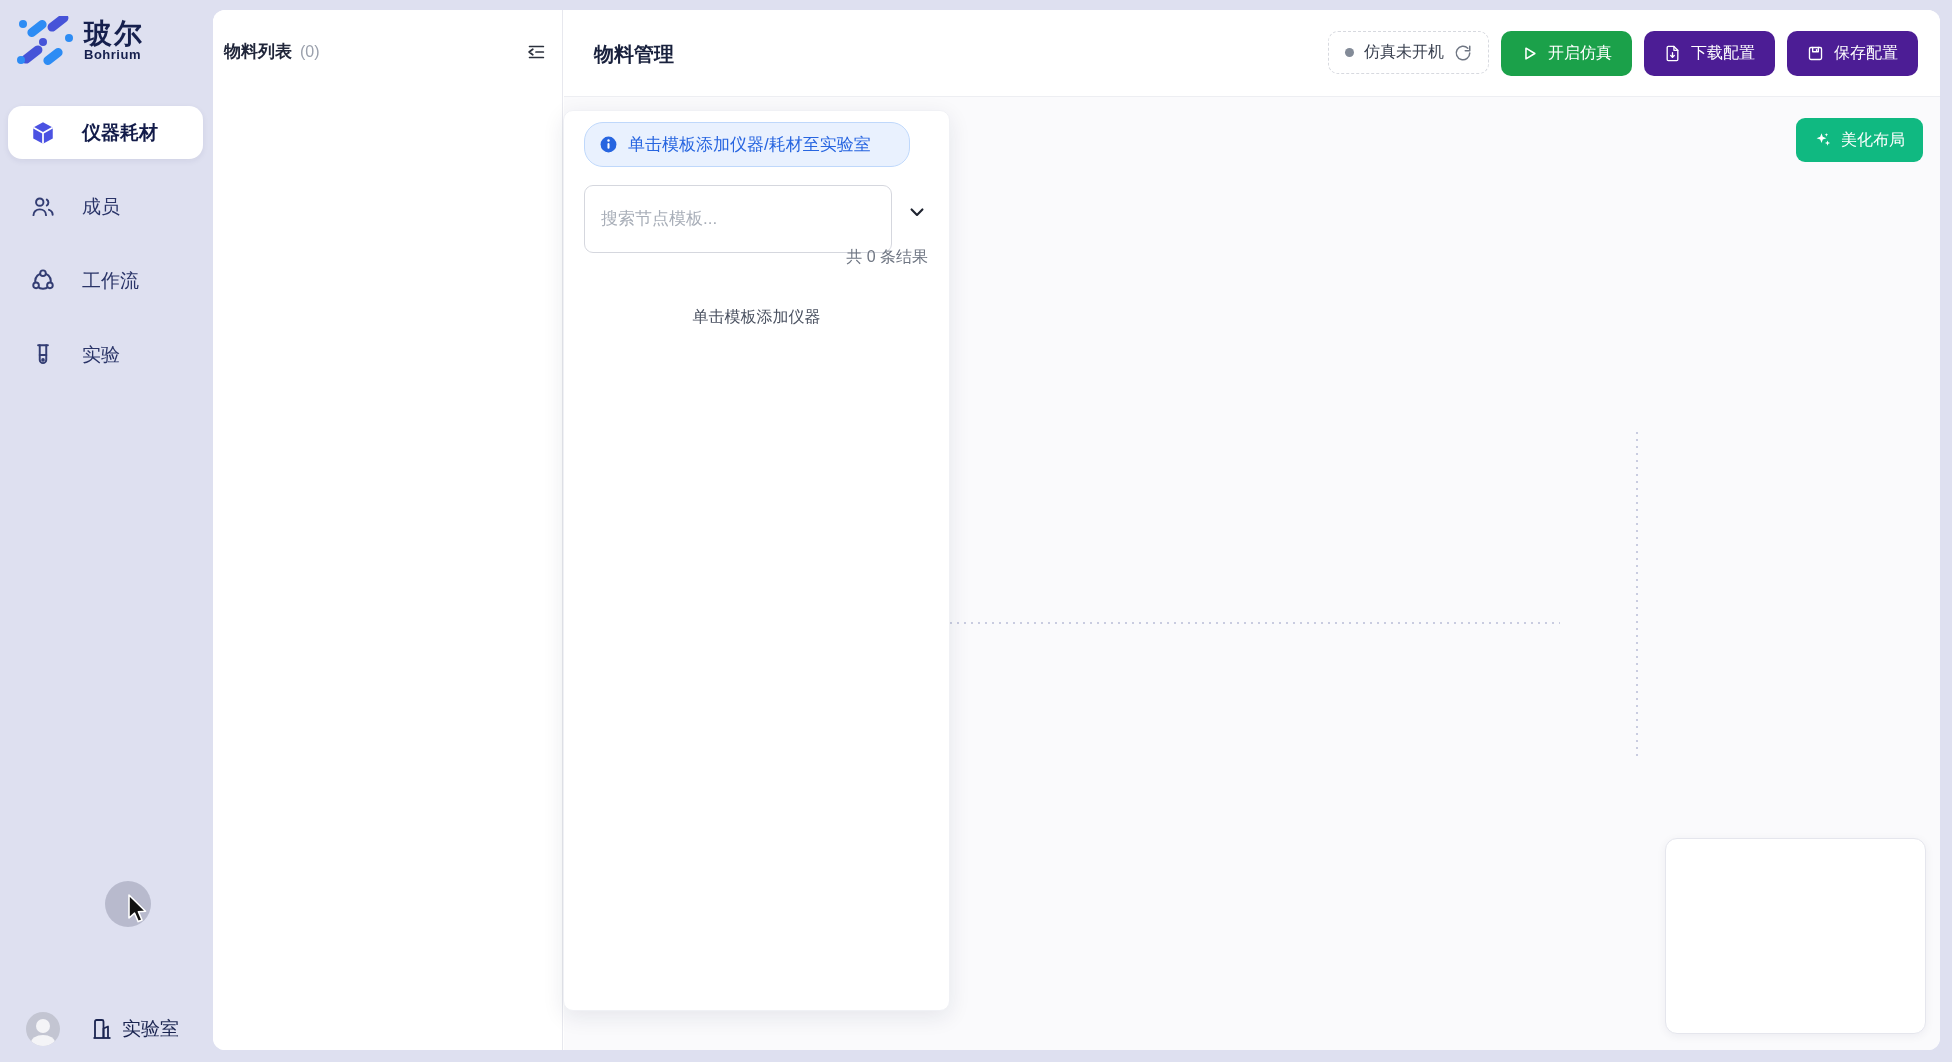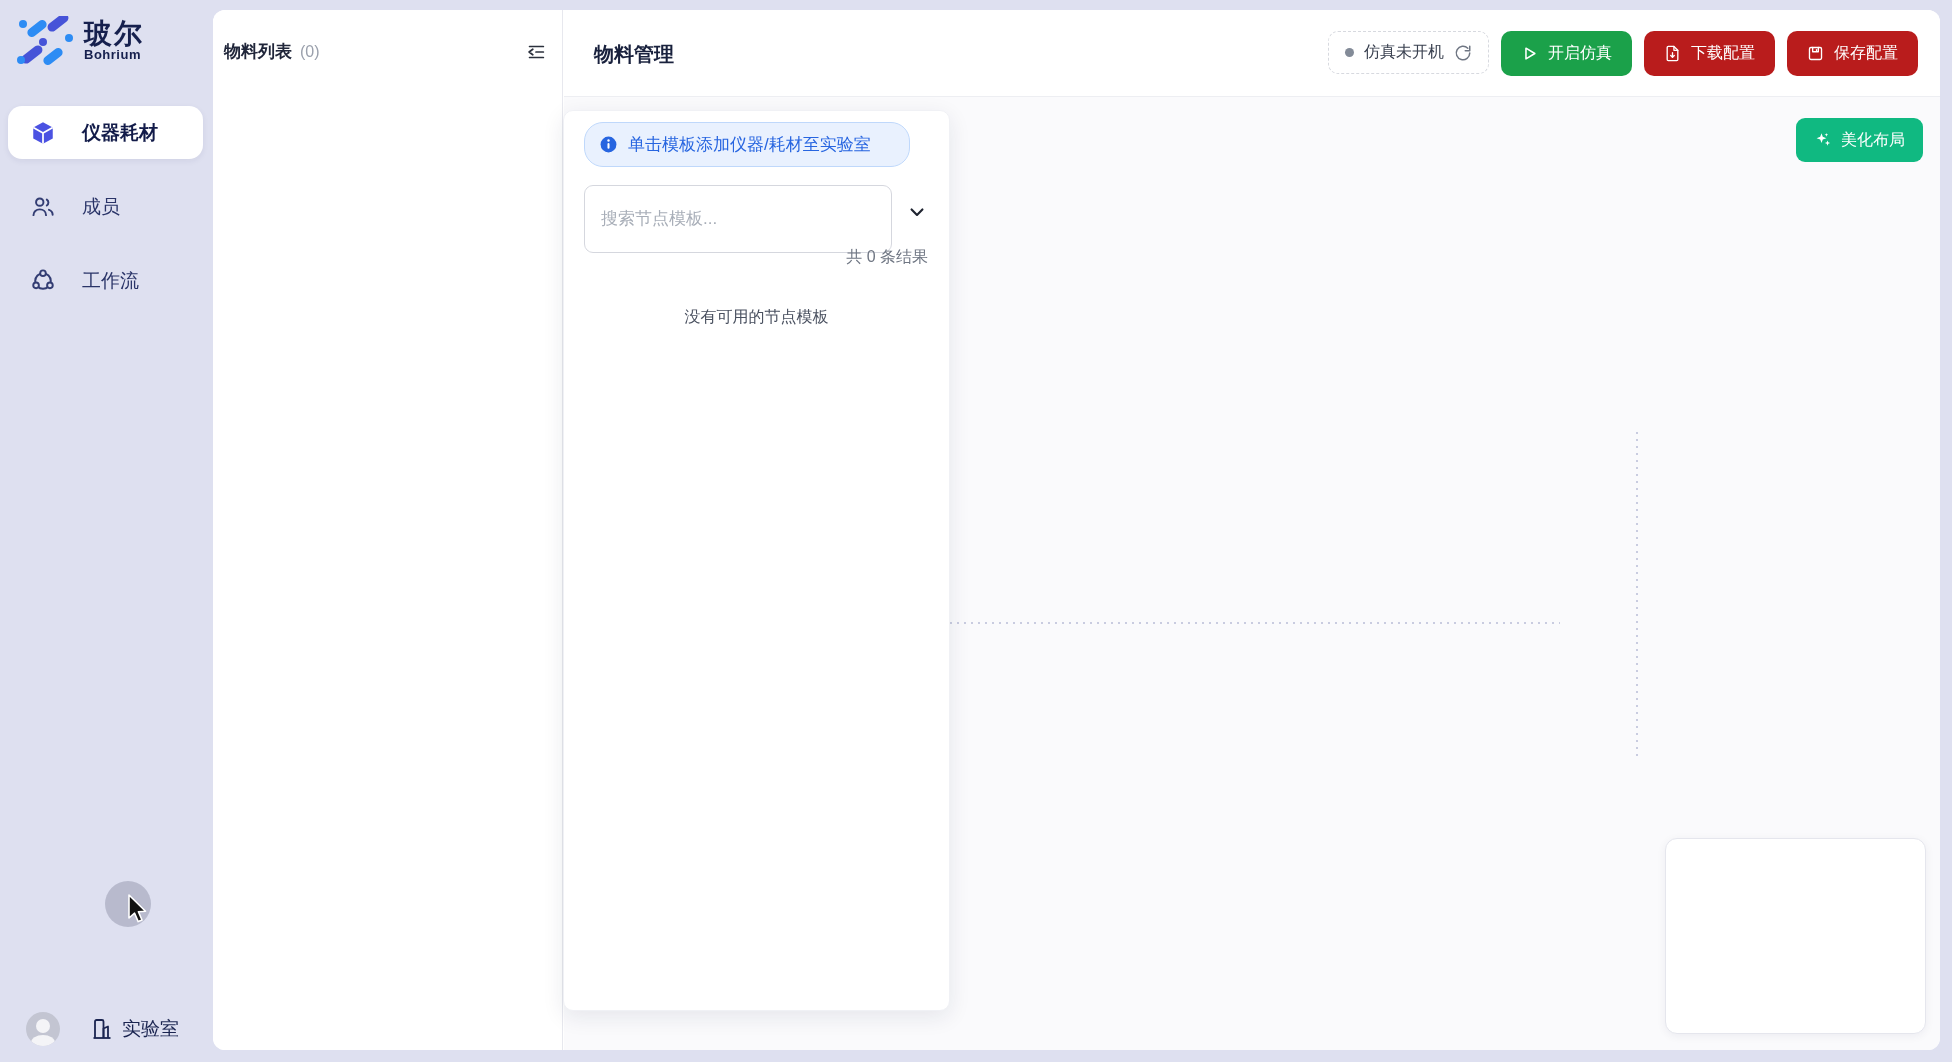--- a/index.html
+++ b/index.html
@@ -54,21 +54,21 @@
   .page-title { position:absolute; left:30px; top:31px; font-size:20px; font-weight:bold; color:#19213D; }
   .header-actions { position:absolute; right:22px; top:21px; display:flex; align-items:flex-start; gap:12px; }
   .status-pill { height:43px; padding:0 16px; border:1px dashed #D7D9DF; border-radius:10px;
                  background:#FFFFFF; display:flex; align-items:center; gap:10px; cursor:pointer; }
   .status-dot { width:9px; height:9px; border-radius:50%; background:#838B98; }
   .status-label { font-size:16px; color:#3A4150; }
   .btn { height:45px; border:none; border-radius:10px; display:flex; align-items:center; gap:10px;
          padding:0 20px; font-size:16px; color:#FFFFFF; cursor:pointer;
          font-family:"Liberation Sans","DejaVu Sans",sans-serif; }
   .btn-green { background:#1BA14A; }
-  .btn-blue { background:#b91c1c; }
+  .btn-blue { background:#4c1d95; }
 
   
   .canvas { position:absolute; left:351px; top:87px; right:0; bottom:0; background:#FAFAFC; }
   .guide-h { position:absolute; left:386px; top:525px; width:610px; height:2px;
              background-image:repeating-linear-gradient(90deg,#C9CCE0 0 2px,transparent 2px 7px); }
   .guide-v { position:absolute; left:1072px; top:335px; width:2px; height:325px;
              background-image:repeating-linear-gradient(180deg,#C9CCE0 0 2px,transparent 2px 7px); }
   .beautify-btn { position:absolute; right:17px; top:21px; height:44px; border:none; border-radius:9px;
                   background:#10B981; color:#fff; font-size:16px; display:flex; align-items:center;
                   gap:9px; padding:0 18px; cursor:pointer;
@@ -144,20 +144,31 @@
       <span class="nico">
         <svg width="26" height="26" viewBox="0 0 24 24" fill="none" stroke="#333D73" stroke-width="1.8">
           <circle cx="12" cy="12" r="7.2"></circle>
           <circle cx="12" cy="4.8" r="2.6" fill="#DEE0F0"></circle>
           <circle cx="5.6" cy="16" r="2.6" fill="#DEE0F0"></circle>
           <circle cx="18.4" cy="16" r="2.6" fill="#DEE0F0"></circle>
         </svg>
       </span>
       <span class="nlabel">工作流</span>
     </div>
+    <div class="nav-item">
+      <span class="nico">
+        <svg width="26" height="26" viewBox="0 0 24 24" fill="none" stroke="#333D73" stroke-width="1.8" stroke-linecap="round" stroke-linejoin="round">
+          <path d="M9 3v13.5a3 3 0 0 0 6 0V3"></path>
+          <path d="M7.5 3h9"></path>
+          <path d="M9 12h6"></path>
+          <circle cx="12" cy="16.5" r="0.8" fill="#333D73"></circle>
+        </svg>
+      </span>
+      <span class="nlabel">实验</span>
+    </div>
   </div>
 
   <div class="sidebar-footer">
     <div class="avatar">
       <div class="head"></div>
         <div class="bodyx"></div>
     </div>
     <div class="lab-row">
       <span>
         <svg width="24" height="24" viewBox="0 0 24 24" fill="none" stroke="#1A2450" stroke-width="1.8" stroke-linejoin="round">
@@ -267,16 +278,16 @@
       </span>
       <span>单击模板添加仪器/耗材至实验室</span>
     </div>
     <input class="search-input" type="text" placeholder="搜索节点模板..." style="">
     <span class="expand-btn">
       <svg width="20" height="20" viewBox="0 0 24 24" fill="none" stroke="#1F2430" stroke-width="2.6" stroke-linecap="round" stroke-linejoin="round">
         <path d="m5.5 9 6.5 6.5L18.5 9"></path>
       </svg>
     </span>
     <div class="result-count">共 0 条结果</div>
-    <div class="empty-text">没有可用的节点模板</div>
+    <div class="empty-text">单击模板添加仪器</div>
   </div>
 
 </div>
 
 </body></html>

